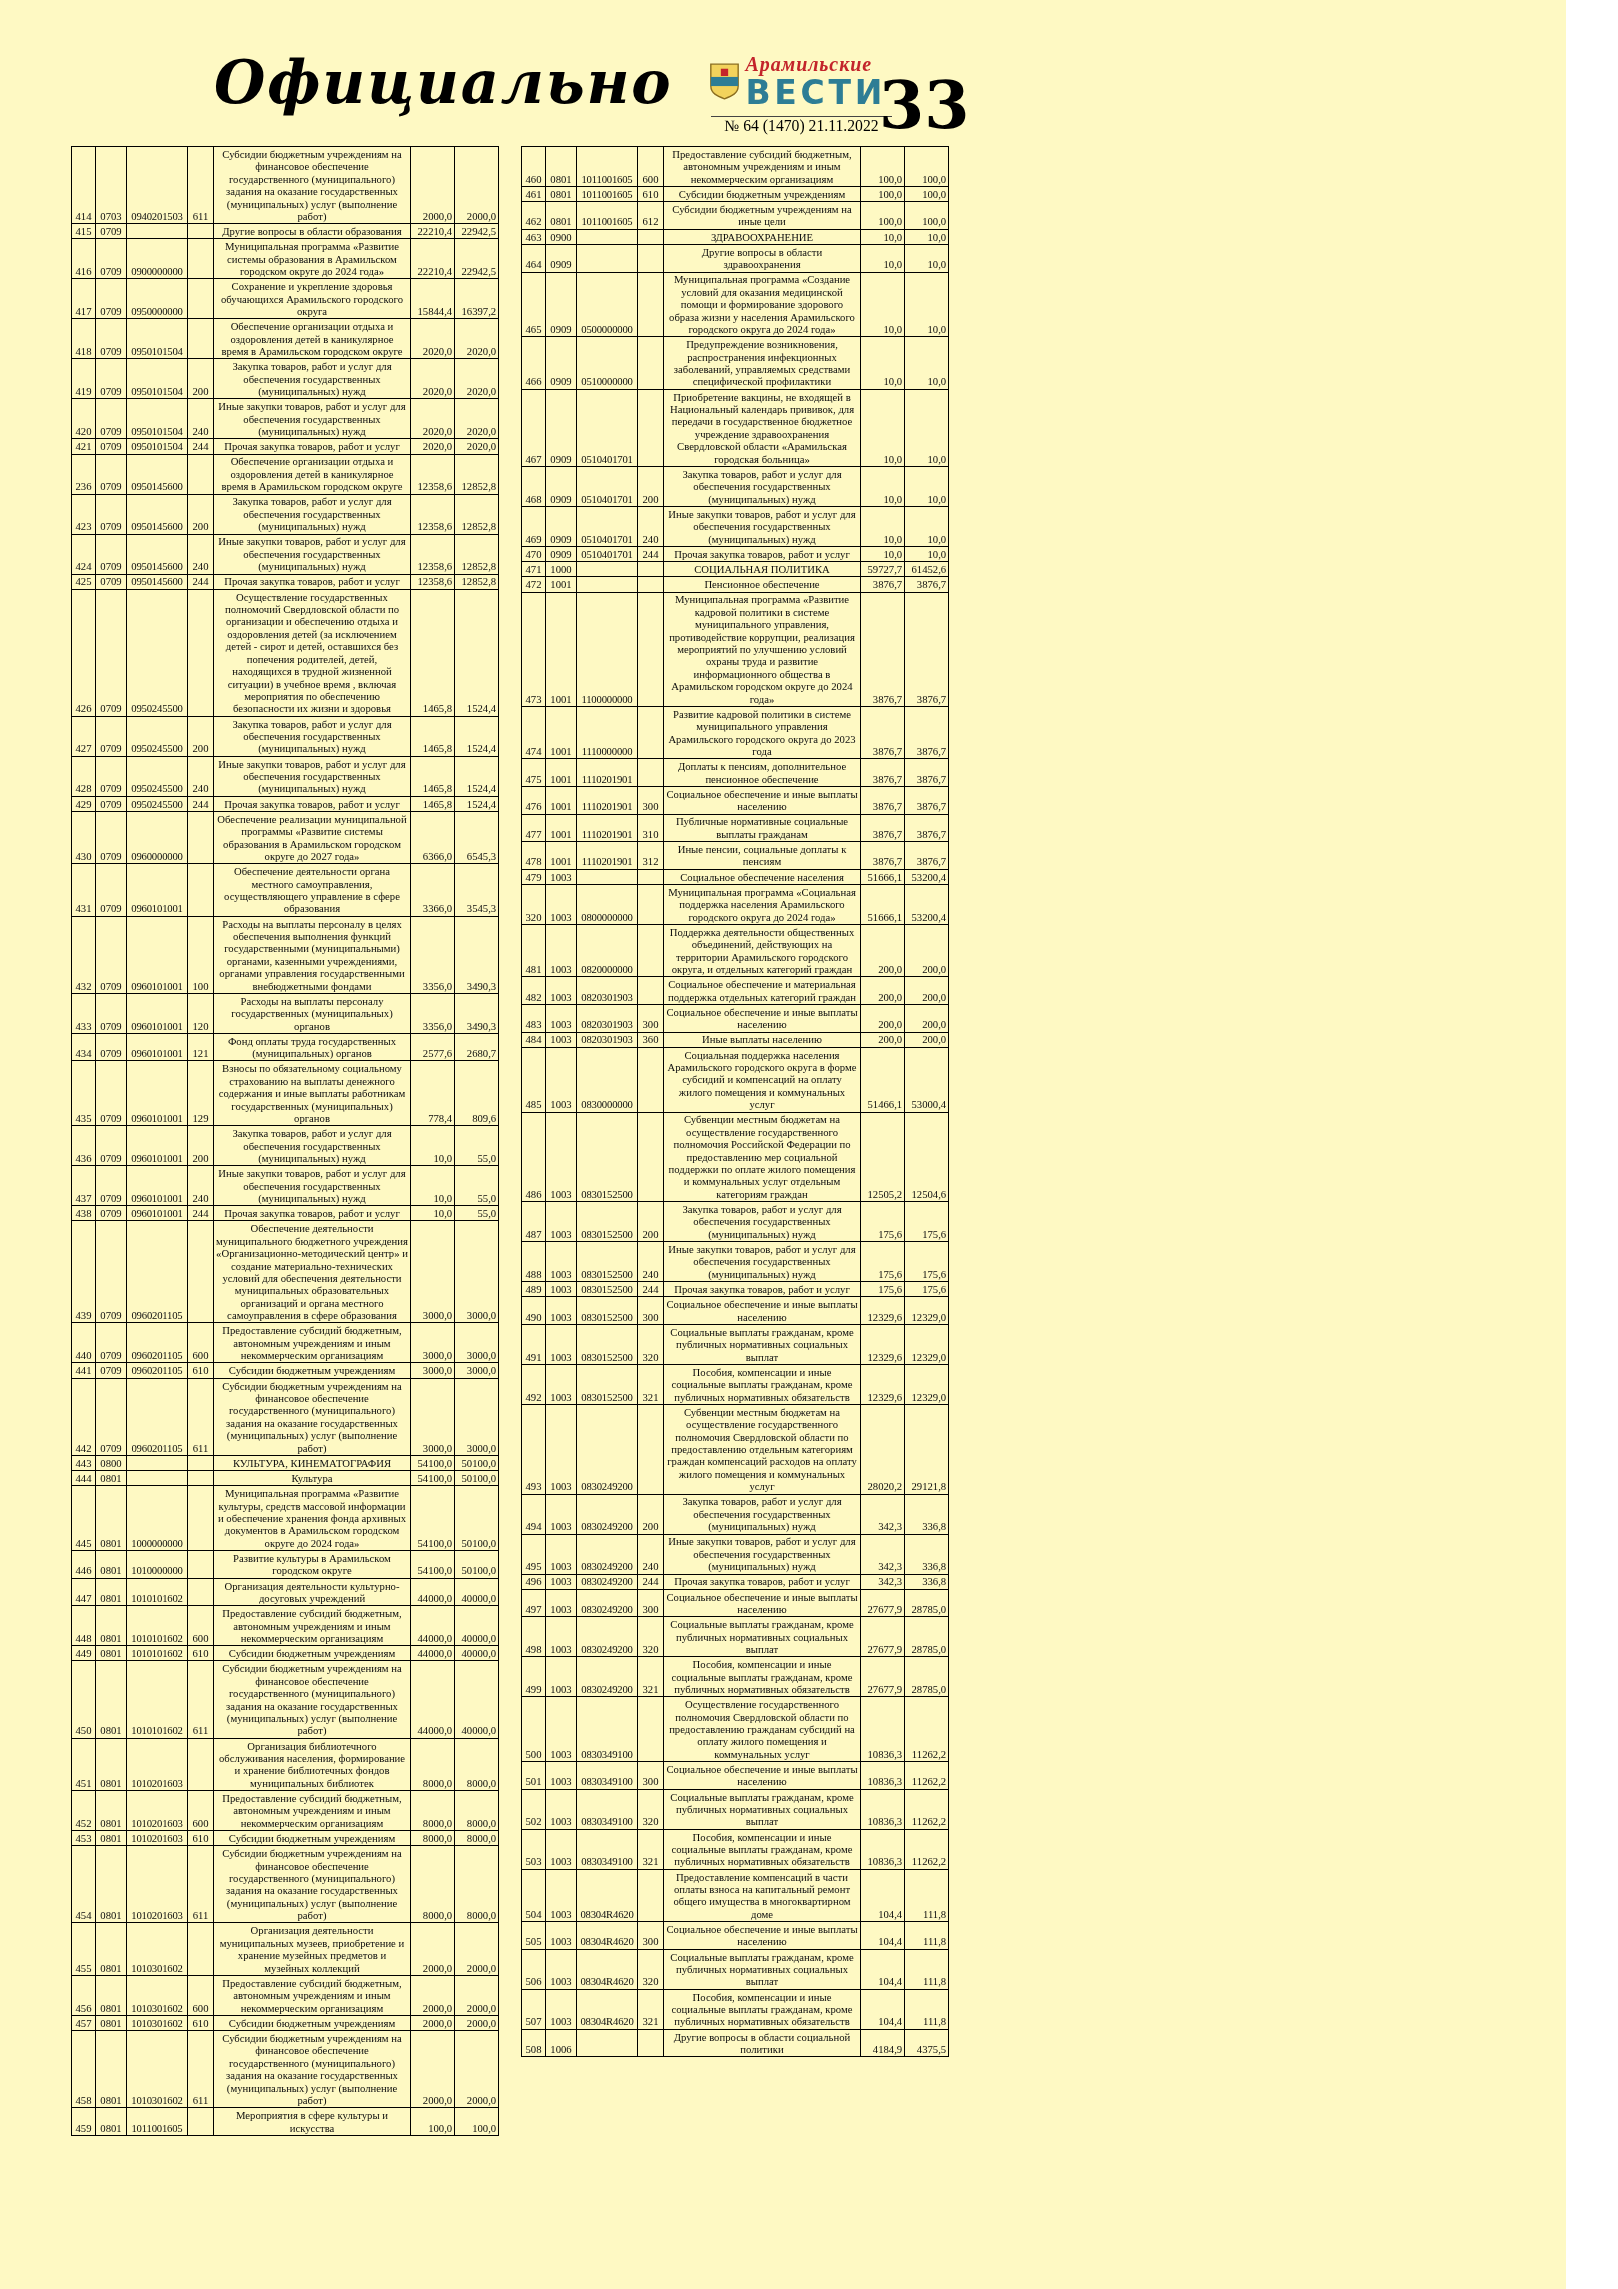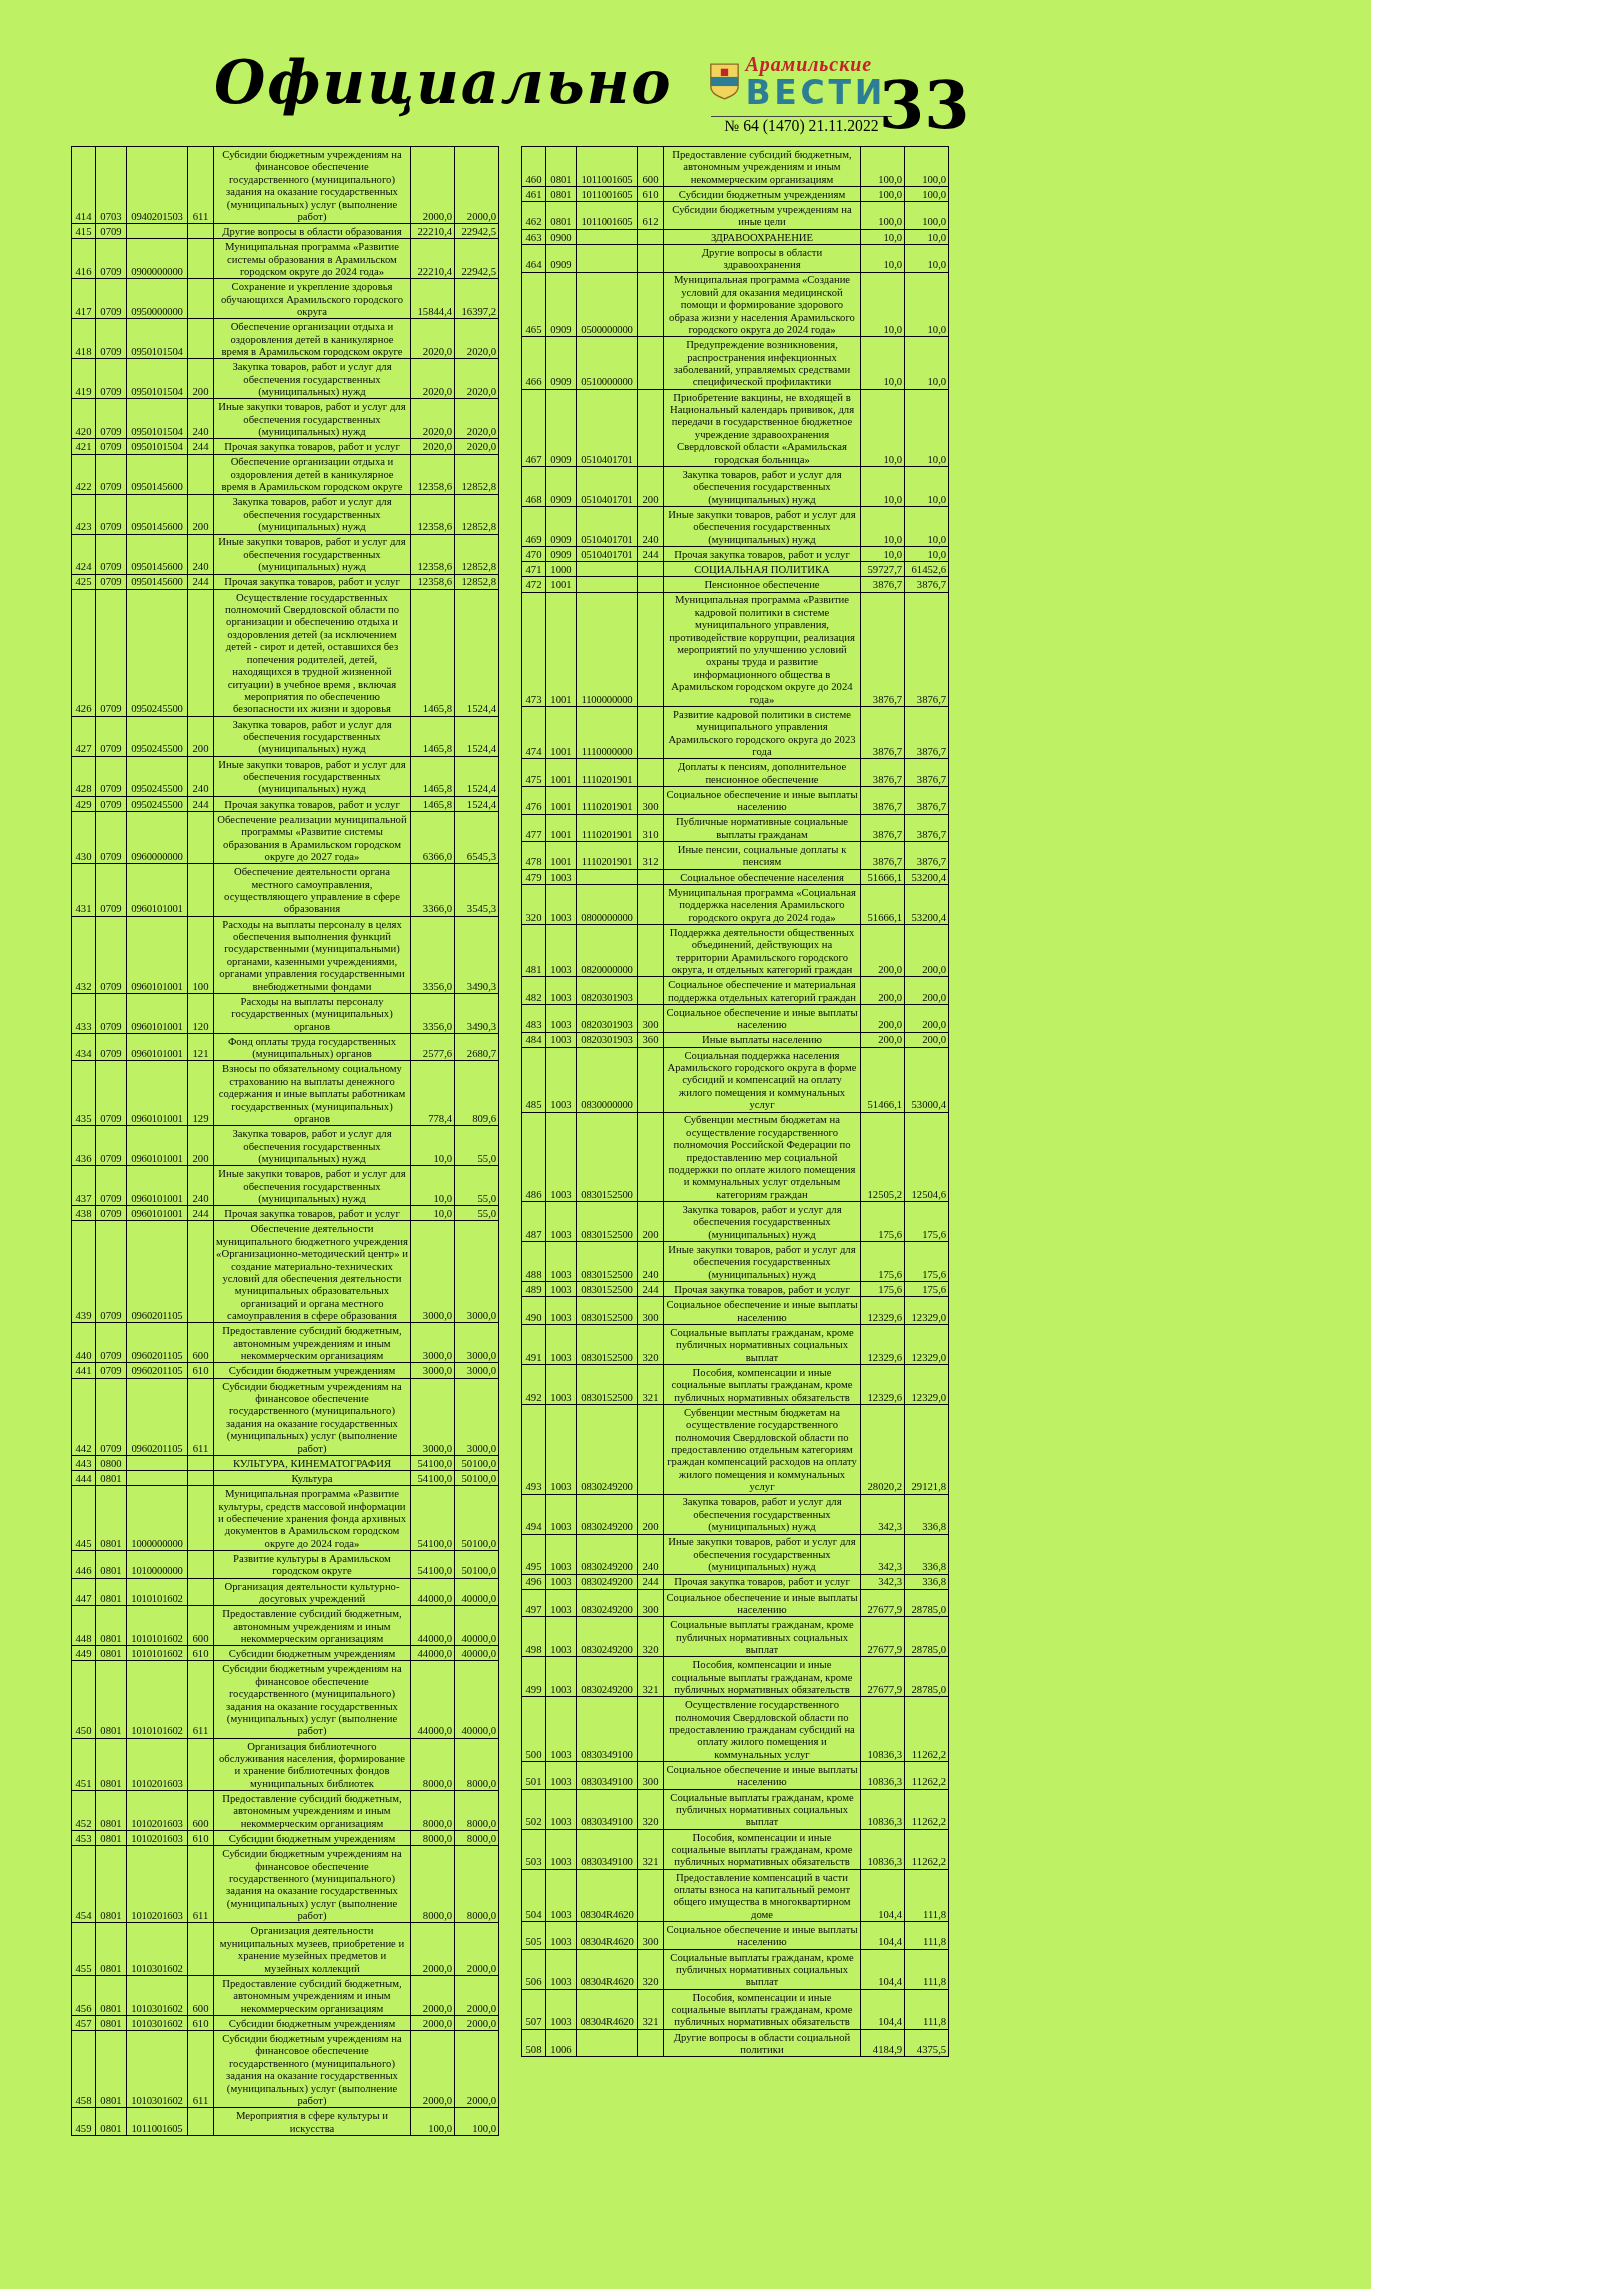--- a/index.html
+++ b/index.html
@@ -1,16 +1,16 @@
 <!DOCTYPE html>
 <html style="--brand-red: #c3242b; --brand-teal: #2d7d95;font-size:14.8px"><head>
 <meta charset="utf-8">
 <style>
   html,body{margin:0;padding:0;}
-  .page{position:relative;width:1371px;height:2290px;background:#bef264;font-family:"Liberation Serif",serif;color:#111;overflow:hidden;}
+  .page{position:relative;width:1566px;height:2290px;background:#fef9c3;font-family:"Liberation Serif",serif;color:#111;overflow:hidden;}
 
   
   .masthead{position:absolute;left:214px;top:48px;font-family:"DejaVu Serif",serif;font-style:italic;font-weight:600;font-size:59px;letter-spacing:1.8px;color:#000;}
   .logo-block{position:absolute;left:709px;top:54px;width:181px;}
   .logo-row{display:flex;align-items:center;}
   .logo-emblem{width:31px;height:39px;margin-right:5.5px;flex:0 0 auto;}
   .logo-text{display:flex;flex-direction:column;line-height:1;}
   .logo-line1{font-family:"Liberation Serif",serif;font-style:italic;font-weight:bold;font-size:20px;color:var(--brand-red,#c3242b);letter-spacing:0.9px;}
   .logo-line2{font-family:"DejaVu Sans",sans-serif;font-weight:bold;font-size:33px;color:var(--brand-teal,#2d7d95);letter-spacing:3.7px;margin-top:1.8px;}
   .issue-line{position:absolute;left:711px;top:116px;width:181px;border-top:0.9px solid #444;padding-top:0;font-size:15.7px;text-align:center;color:#000;}
@@ -130,21 +130,21 @@
           <tr>
             <td class="c-n">421</td>
             <td class="c-s">0709</td>
             <td class="c-t">0950101504</td>
             <td class="c-v">244</td>
             <td class="c-name">Прочая закупка товаров, работ и услуг</td>
             <td class="c-a">2020,0</td>
             <td class="c-a">2020,0</td>
           </tr>
           <tr>
-            <td class="c-n">422</td>
+            <td class="c-n">236</td>
             <td class="c-s">0709</td>
             <td class="c-t">0950145600</td>
             <td class="c-v"></td>
             <td class="c-name">Обеспечение организации отдыха и оздоровления детей в каникулярное время в Арамильском городском округе</td>
             <td class="c-a">12358,6</td>
             <td class="c-a">12852,8</td>
           </tr>
           <tr>
             <td class="c-n">423</td>
             <td class="c-s">0709</td>

